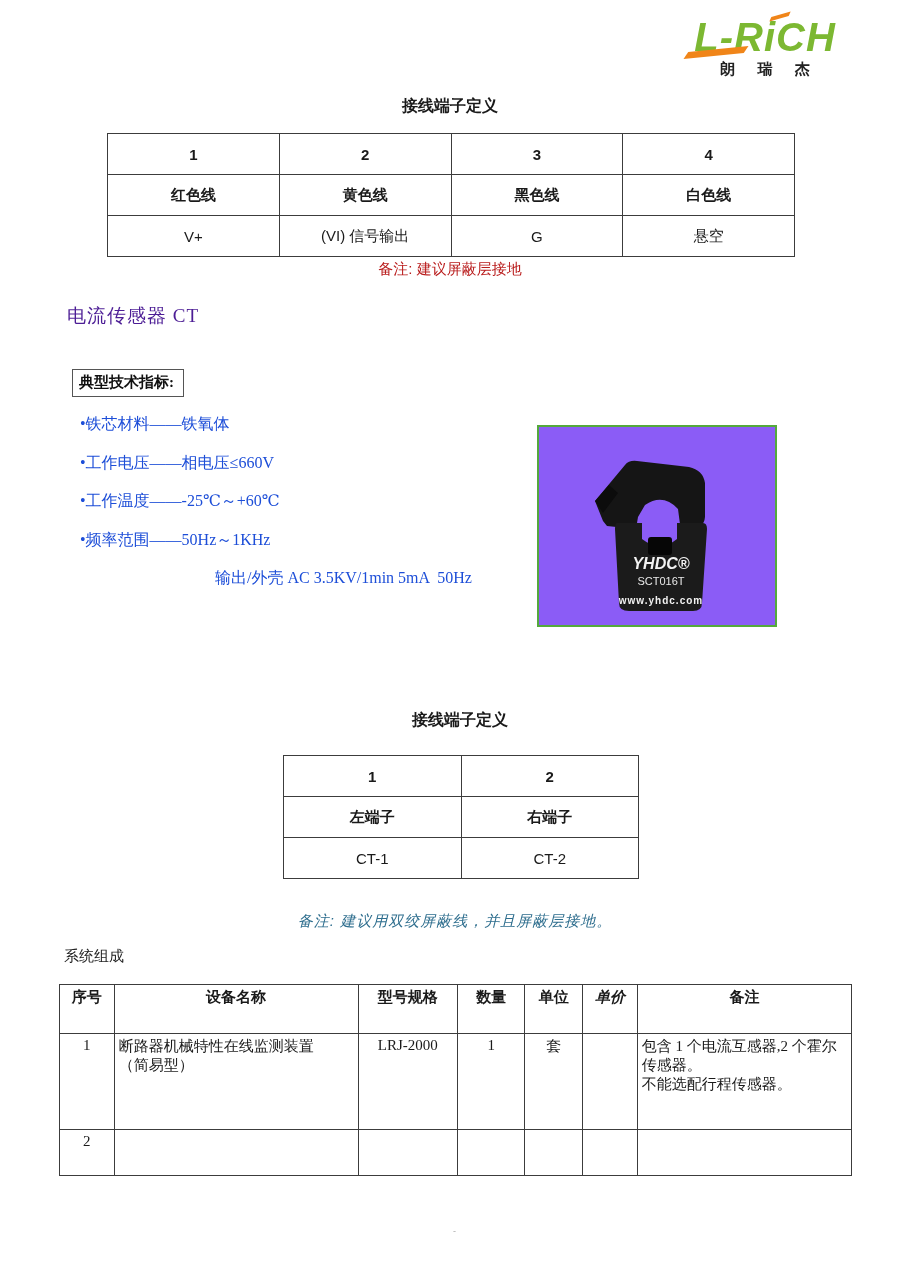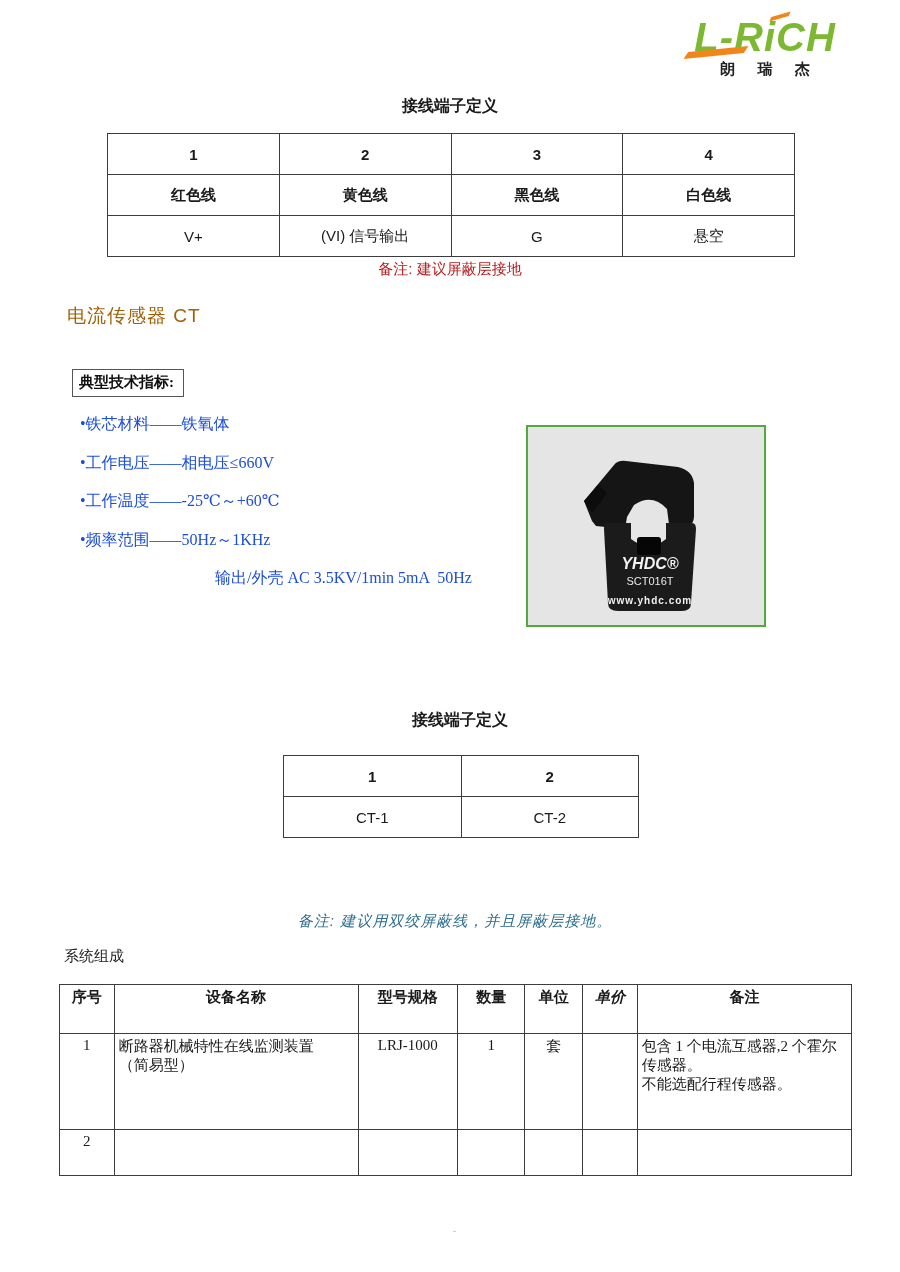--- a/index.html
+++ b/index.html
@@ -48,39 +48,39 @@
     text-align:center;vertical-align:middle;
     font-size:15px;height:40px;padding:0;
   }
   .def-table tr.hdr td{font-weight:bold;}
   #table1{left:107px;top:133px;width:688px;}
   #table1 td{width:172px;}
   #table2{left:283px;top:755px;width:356px;}
   #table2 td{width:178px;}
   .note1{position:absolute;top:260px;left:0;width:900px;text-align:center;font-size:15px;color:#b91c1c;}
   
-  .ct-heading{position:absolute;left:67px;top:303px;font-size:19px;color:#a16207;letter-spacing:1px;}
+  .ct-heading{position:absolute;left:67px;top:303px;font-size:19px;color:#4c1d95;letter-spacing:1px;font-family:Liberation Serif, serif;}
   .spec-label{
     position:absolute;left:72px;top:369px;
     border:1.5px solid #555;padding:3px 9px 4px 6px;
     font-family:"Liberation Serif","DejaVu Serif",serif;
     font-size:15px;font-weight:600;color:#111;
   }
   .spec-list{
     position:absolute;left:80px;top:405px;width:470px;
     font-family:"Liberation Serif","DejaVu Serif",serif;
     font-size:16px;color:#1d4ed8;
   }
   .spec-list .spec-line{height:38.5px;line-height:38.5px;white-space:pre;}
   .spec-list .spec-line.indent{padding-left:135px;}
   
   .product-box{
-    position:absolute;left:526px;top:425px;
+    position:absolute;left:537px;top:425px;
     width:236px;height:198px;
-    border:2px solid #54a93c;background:#e5e5e5;
+    border:2px solid #54a93c;background:#8b5cf6;
   }
   
   .note2{
     position:absolute;top:912px;left:0;width:910px;text-align:center;
     font-size:15px;font-style:italic;color:#2e6e8e;letter-spacing:1px;
   }
   
   .sys-heading{position:absolute;left:64px;top:947px;font-size:15px;color:#222;}
   #table3{position:absolute;left:59px;top:984px;width:793px;
     font-family:"Liberation Serif","DejaVu Serif",serif;}
@@ -165,20 +165,24 @@
   </div>
 
   <div class="tbl-title t2-title">接线端子定义</div>
 
   <table id="table2" class="def-table">
     <tbody>
         <tr class="hdr">
       <td>1</td>
       <td>2</td>
     </tr>
+    <tr class="hdr">
+      <td>左端子</td>
+      <td>右端子</td>
+    </tr>
     <tr>
       <td>CT-1</td>
       <td>CT-2</td>
     </tr>
   </tbody>
     </table>
 
   <div class="note2">备注: 建议用双绞屏蔽线，并且屏蔽层接地。</div>
 
   <div class="sys-heading">系统组成</div>
@@ -193,21 +197,21 @@
       <td class="col-unit">单位</td>
       <td class="col-price">单价</td>
       <td class="col-remark">备注</td>
     </tr>
     <tr class="row1">
       <td class="c">1</td>
       <td class="l">
         <div>断路器机械特性在线监测装置</div>
         <div>（简易型）</div>
       </td>
-      <td class="c">LRJ-1000</td>
+      <td class="c">LRJ-2000</td>
       <td class="c">1</td>
       <td class="c">套</td>
       <td class="c"></td>
       <td class="l">
         <div>包含 1 个电流互感器,2 个霍尔传感器。</div>
         <div>不能选配行程传感器。</div>
       </td>
     </tr>
     <tr class="row2">
       <td class="c">2</td>

